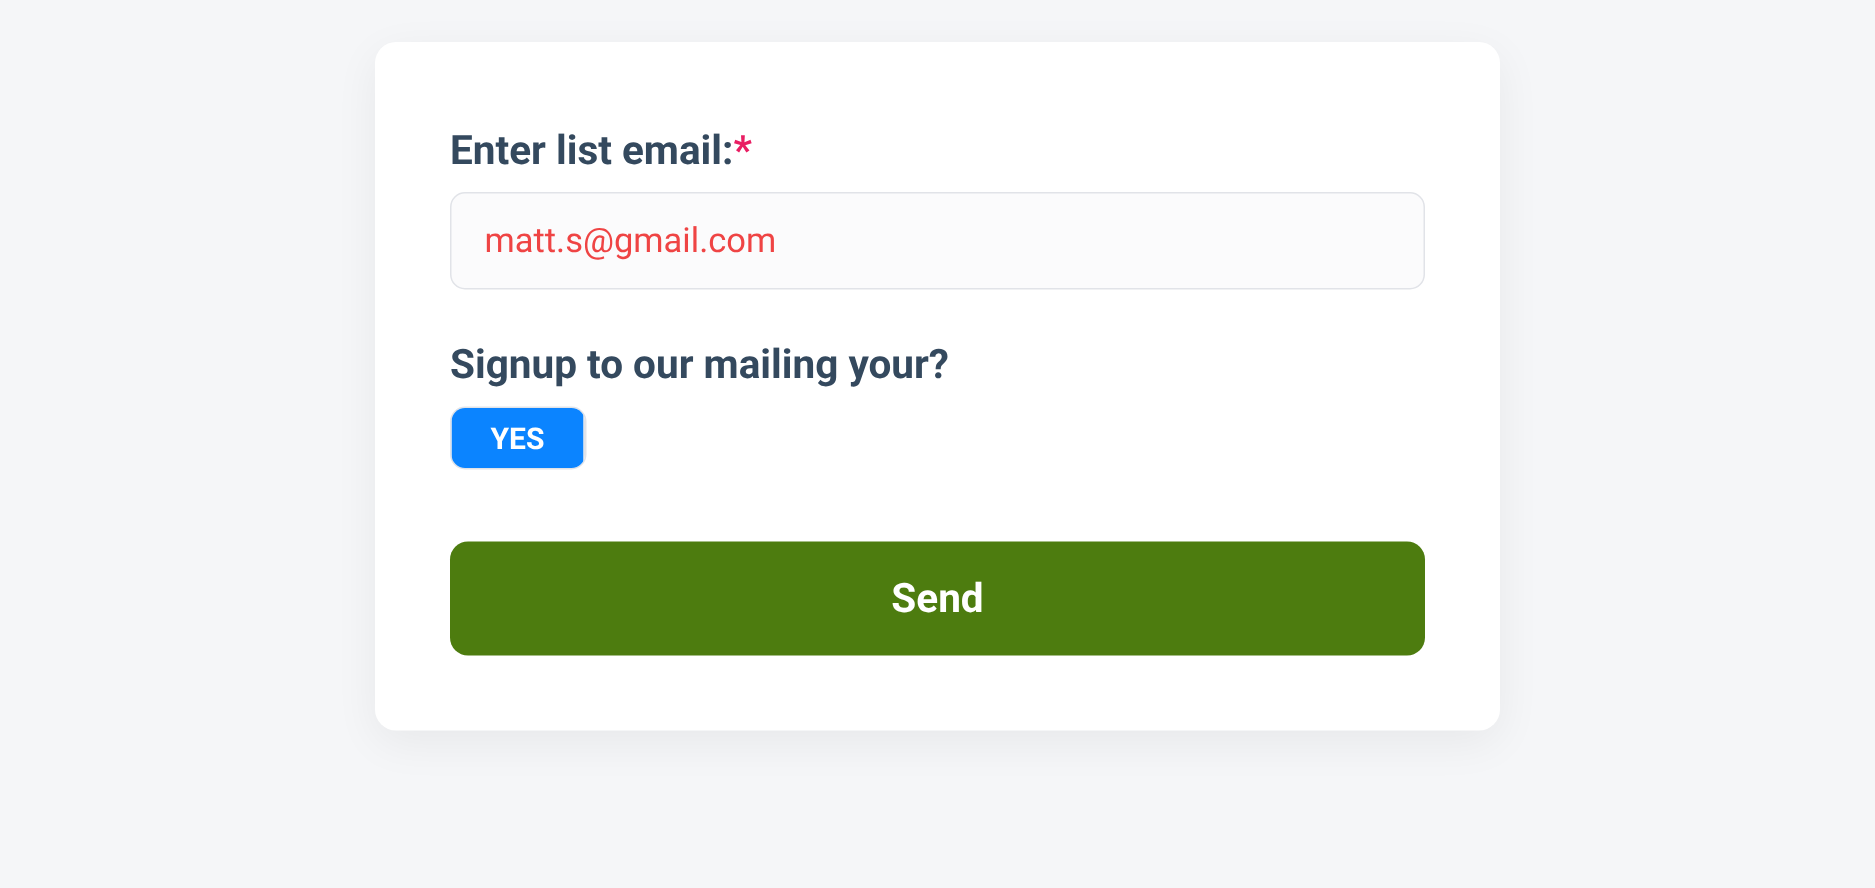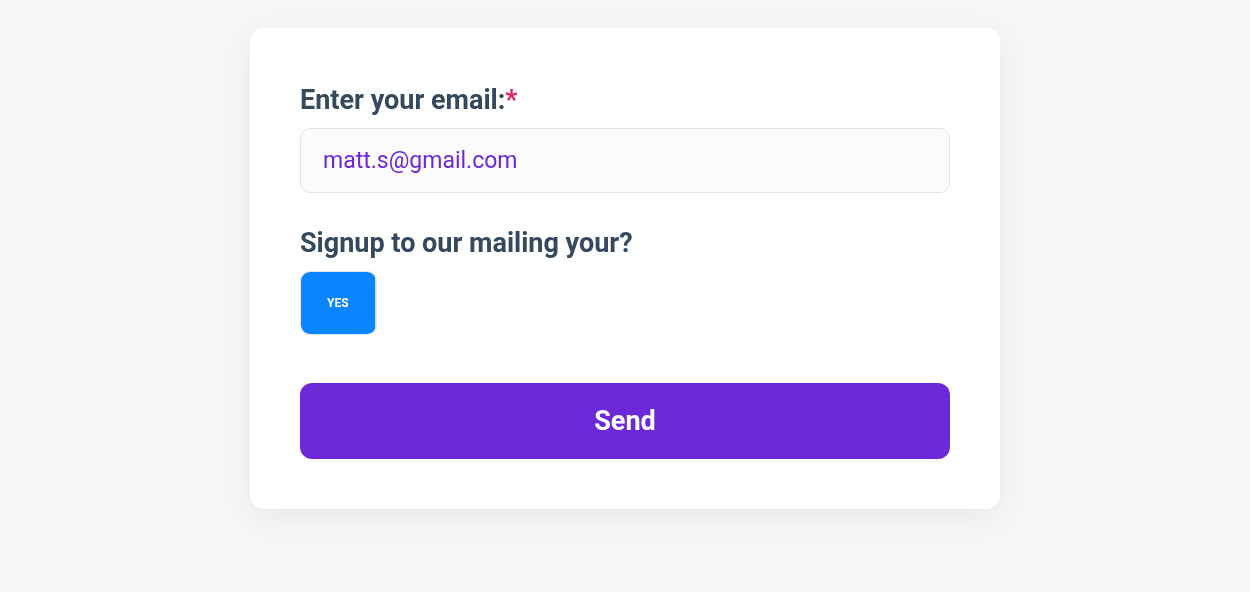--- a/index.html
+++ b/index.html
@@ -34,36 +34,36 @@
       margin-bottom: 12px;
       display: block;
     }
     .required {
       color: #e91e63;
     }
     .email-input {
       width: 100%;
       padding: 18px 22px;
       font-size: 23px;
-      color: #6d28d9;
+      color: #ef4444;
       background: #fbfbfc;
       border: 1px solid #e1e3e8;
       border-radius: 10px;
       font-family: inherit;
       outline: none;
     }
     .toggle-group {
       display: inline-flex;
       border: 1px solid #e1e3e8;
       border-radius: 10px;
       overflow: hidden;
     }
     .toggle-btn {
-      padding: 24px 26px;
-      font-size: 12px;
+      padding: 8px 26px;
+      font-size: 20px;
       font-weight: 700;
       background: #f8f9fa;
       color: #34495e;
       border: none;
       cursor: pointer;
       font-family: inherit;
     }
     .toggle-btn.active {
       background: #0b84ff;
       color: #ffffff;
@@ -71,37 +71,37 @@
     .toggle-sep {
       width: 1px;
       background: #e1e3e8;
     }
     .submit-btn {
       width: 100%;
       padding: 22px;
       font-size: 27px;
       font-weight: 700;
       color: #ffffff;
-      background: #6d28d9;
+      background: #4d7c0f;
       border: none;
       border-radius: 12px;
       cursor: pointer;
       font-family: inherit;
       margin-top: 14px;
       text-align: center;
     }
   </style>
 </head>
 <body>
 
 <div class="card">
 
   <div class="field-group">
     <label class="label">
-      <span>Enter your email:</span><span class="required">*</span>
+      <span>Enter list email:</span><span class="required">*</span>
     </label>
     <input type="text" class="email-input" value="matt.s@gmail.com" style="">
   </div>
 
   <div class="field-group">
     <label class="label">Signup to our mailing your?</label>
     <div class="toggle-group">
       <button class="toggle-btn active">YES</button>
       <div class="toggle-sep"></div>
     </div>

